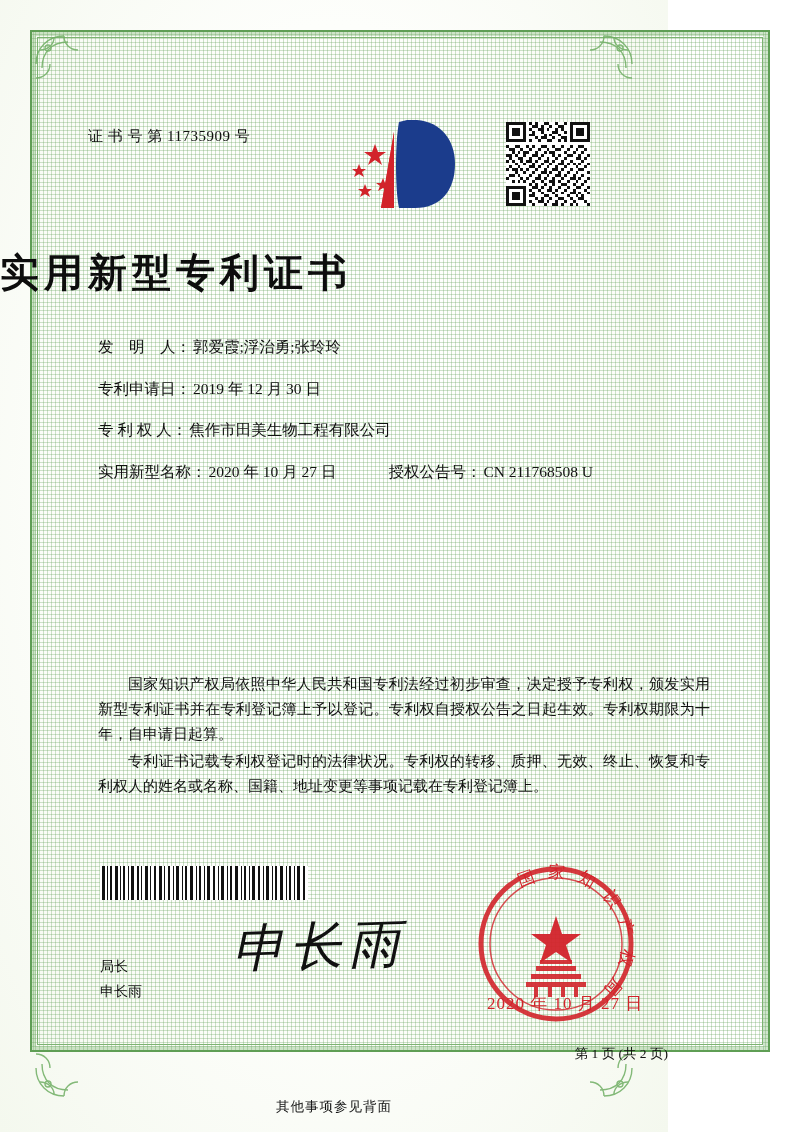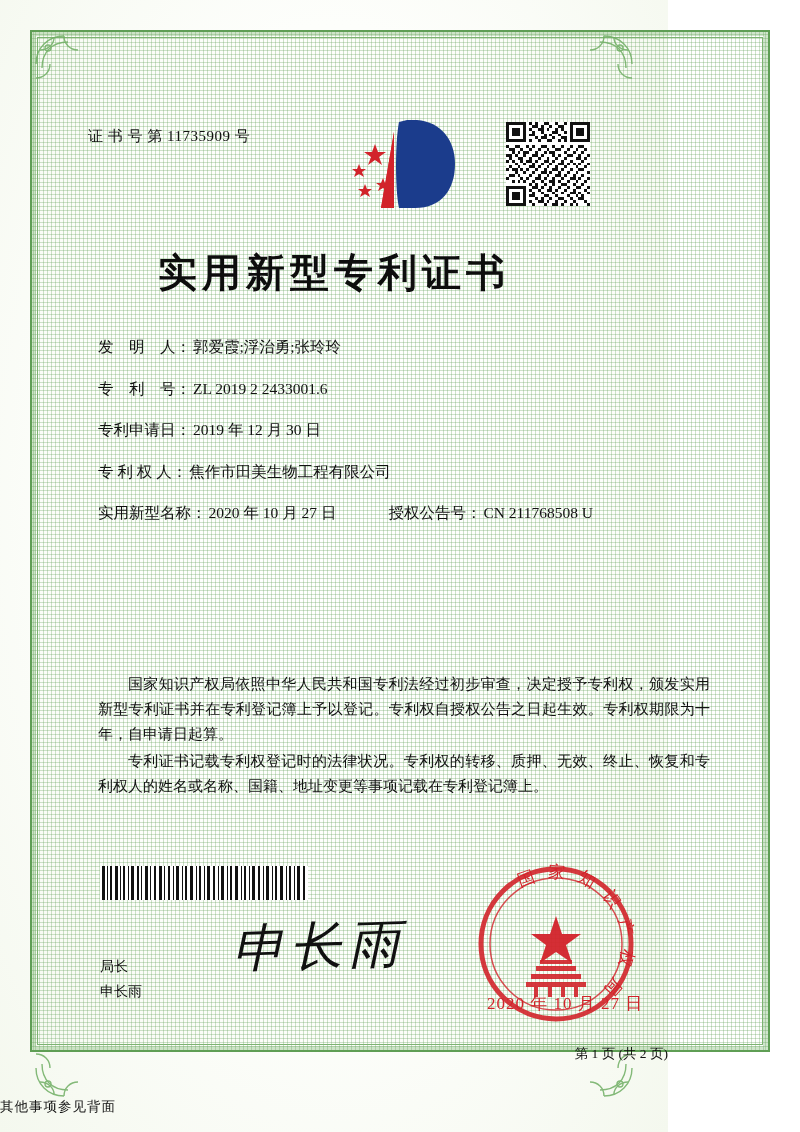--- a/index.html
+++ b/index.html
@@ -95,21 +95,21 @@
     position: absolute;
     right: 78px; top: 122px;
     width: 84px; height: 84px;
   }
   .qr svg { width: 100%; height: 100%; display: block; }
 
   
   .title {
     position: absolute;
     left: 0; right: 0; top: 246px;
-    text-align: center;
+    text-align: left;
     font-size: 39px;
     font-weight: bold;
     letter-spacing: 5px;
     color: #0d0d0d;
     font-family: "DejaVu Serif", "Liberation Serif", serif;
   }
 
   
   .fields {
     position: absolute;
@@ -196,20 +196,21 @@
   .page-no {
     position: absolute;
     left: 0; right: 0; top: 1045px;
     text-align: right;
     font-size: 13.5px;
     color: #111;
   }
   .back-note {
     position: absolute;
     left: 0; right: 0; top: 1098px;
+    text-align: center;
     font-size: 13.5px;
     color: #111;
     letter-spacing: 1px;
   }
 </style>
 </head>
 <body>
 
 <div class="page">
 
@@ -511,24 +512,20 @@
   <div class="title">实用新型专利证书</div>
 
   <div class="fields">
 
 
     <div class="field-row">
       <span class="field-label">发　明　人：</span>
       <span class="field-value">郭爱霞;浮治勇;张玲玲</span>
     </div>
 
-    <div class="field-row">
-      <span class="field-label">专　利　号：</span>
-      <span class="field-value">ZL 2019 2 2433001.6</span>
-    </div>
 
     <div class="field-row">
       <span class="field-label">专利申请日：</span>
       <span class="field-value">2019 年 12 月 30 日</span>
     </div>
 
     <div class="field-row">
       <span class="field-label">专 利 权 人：</span>
       <span class="field-value">焦作市田美生物工程有限公司</span>
     </div>

